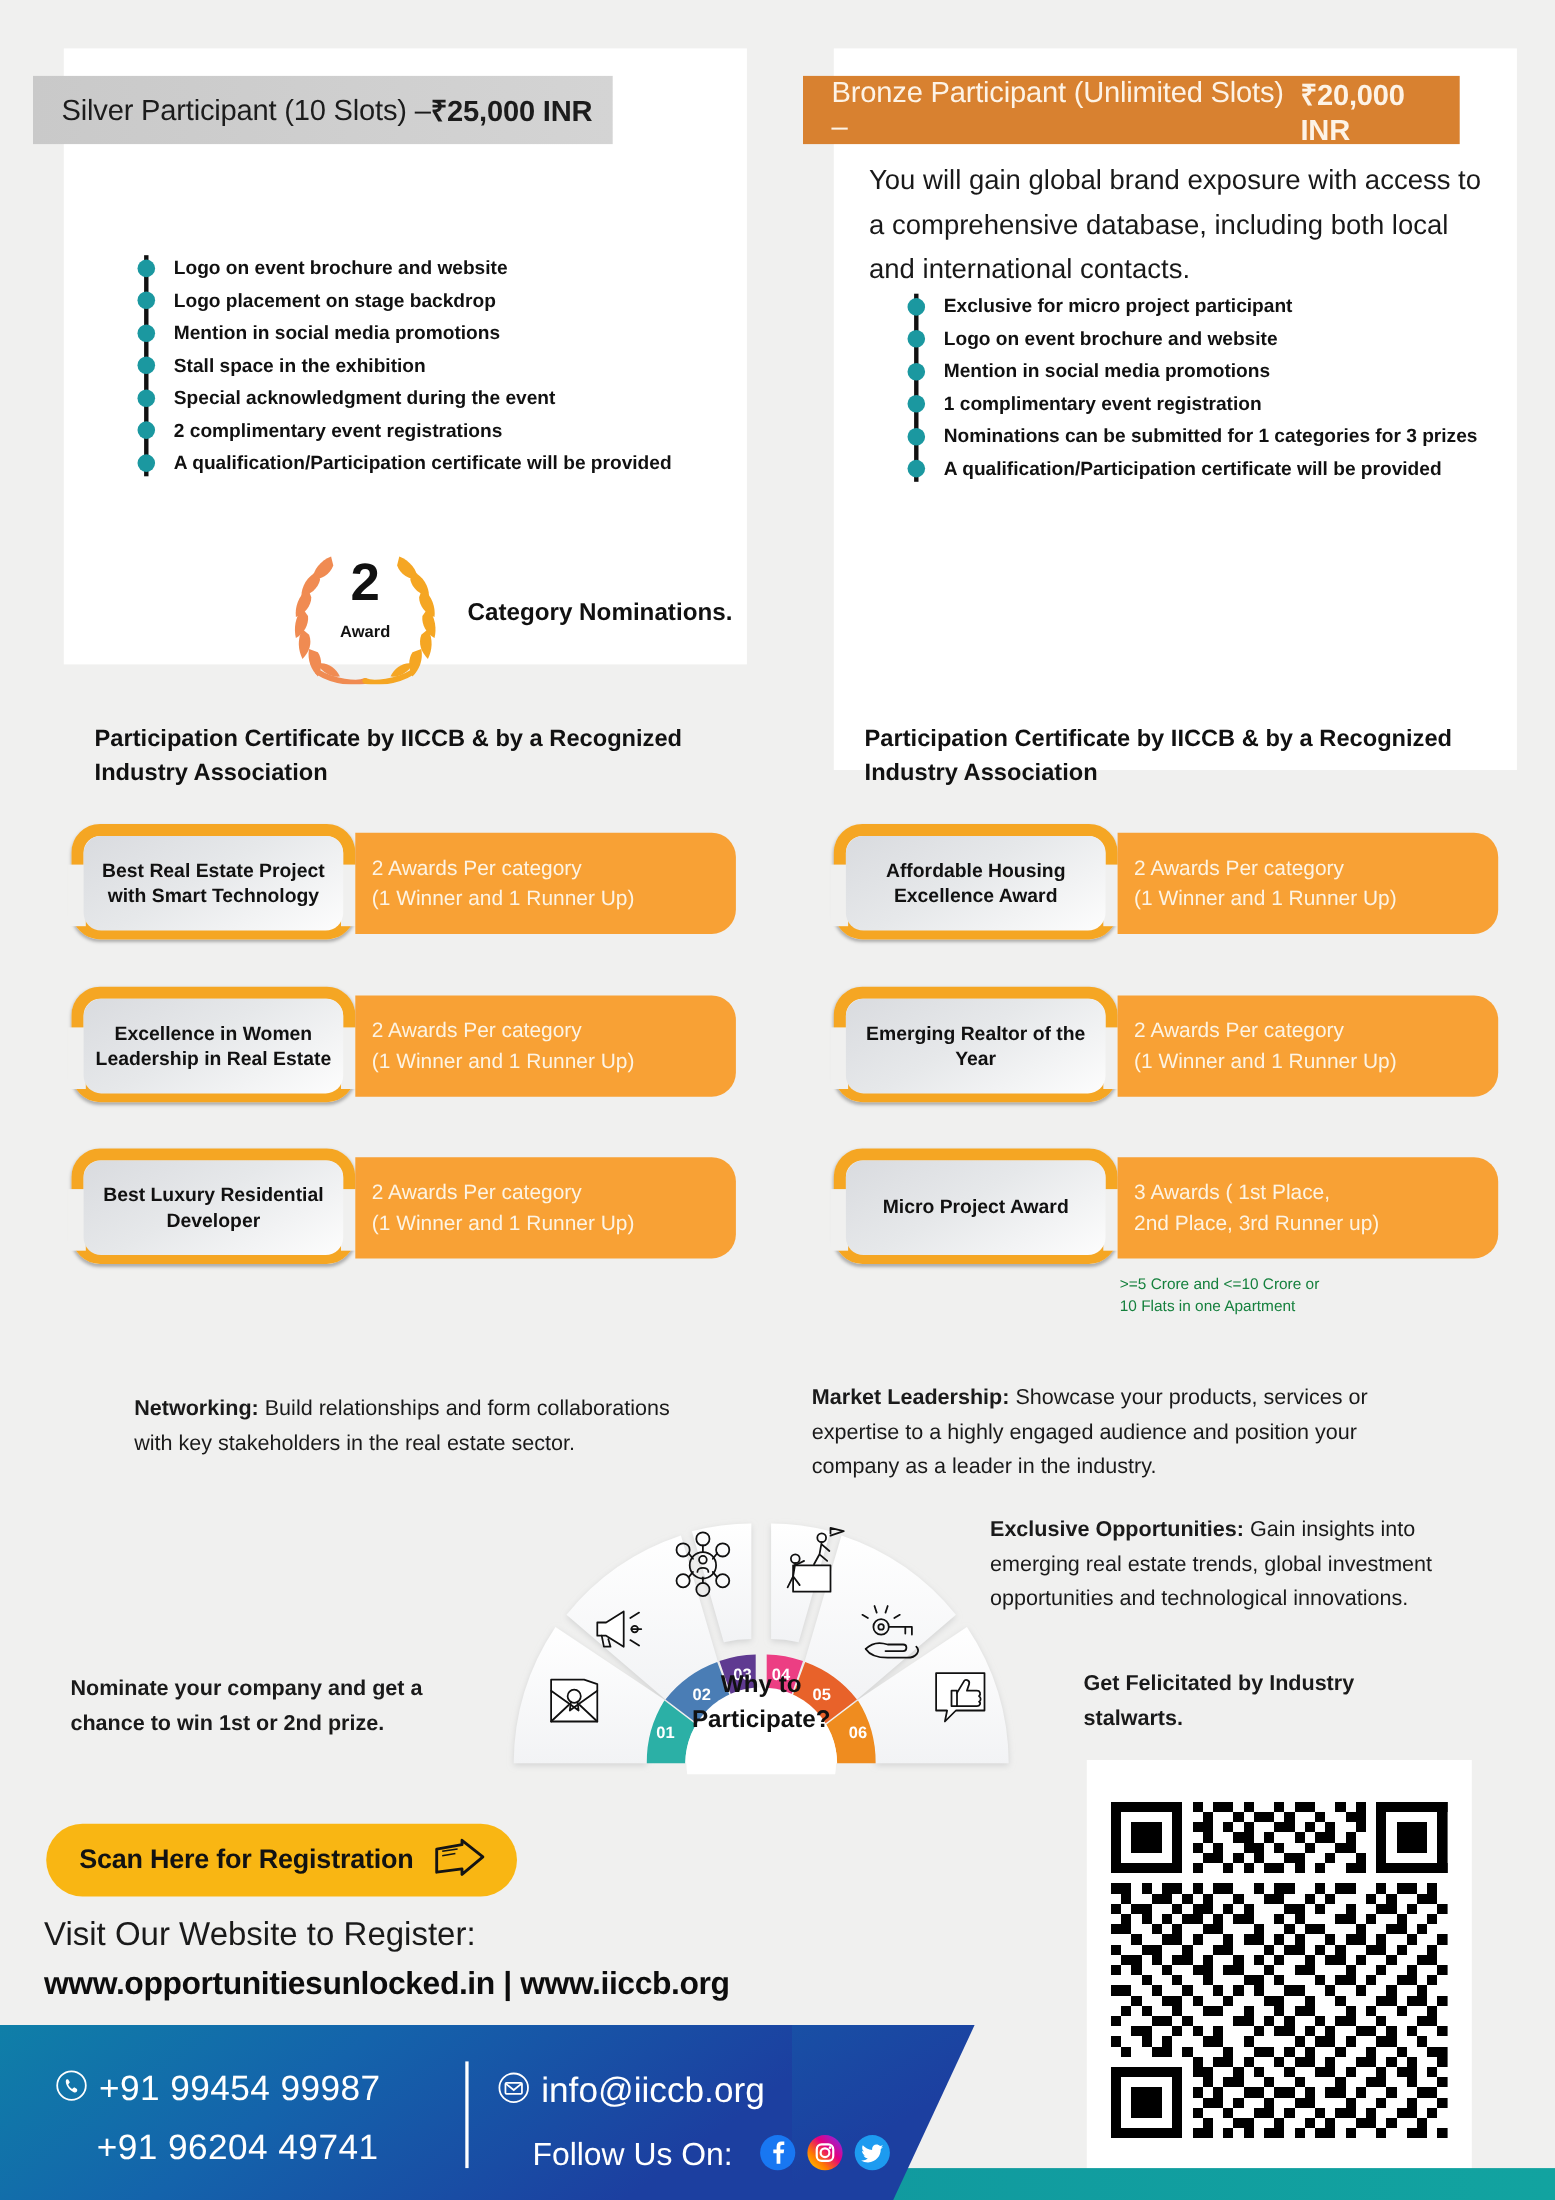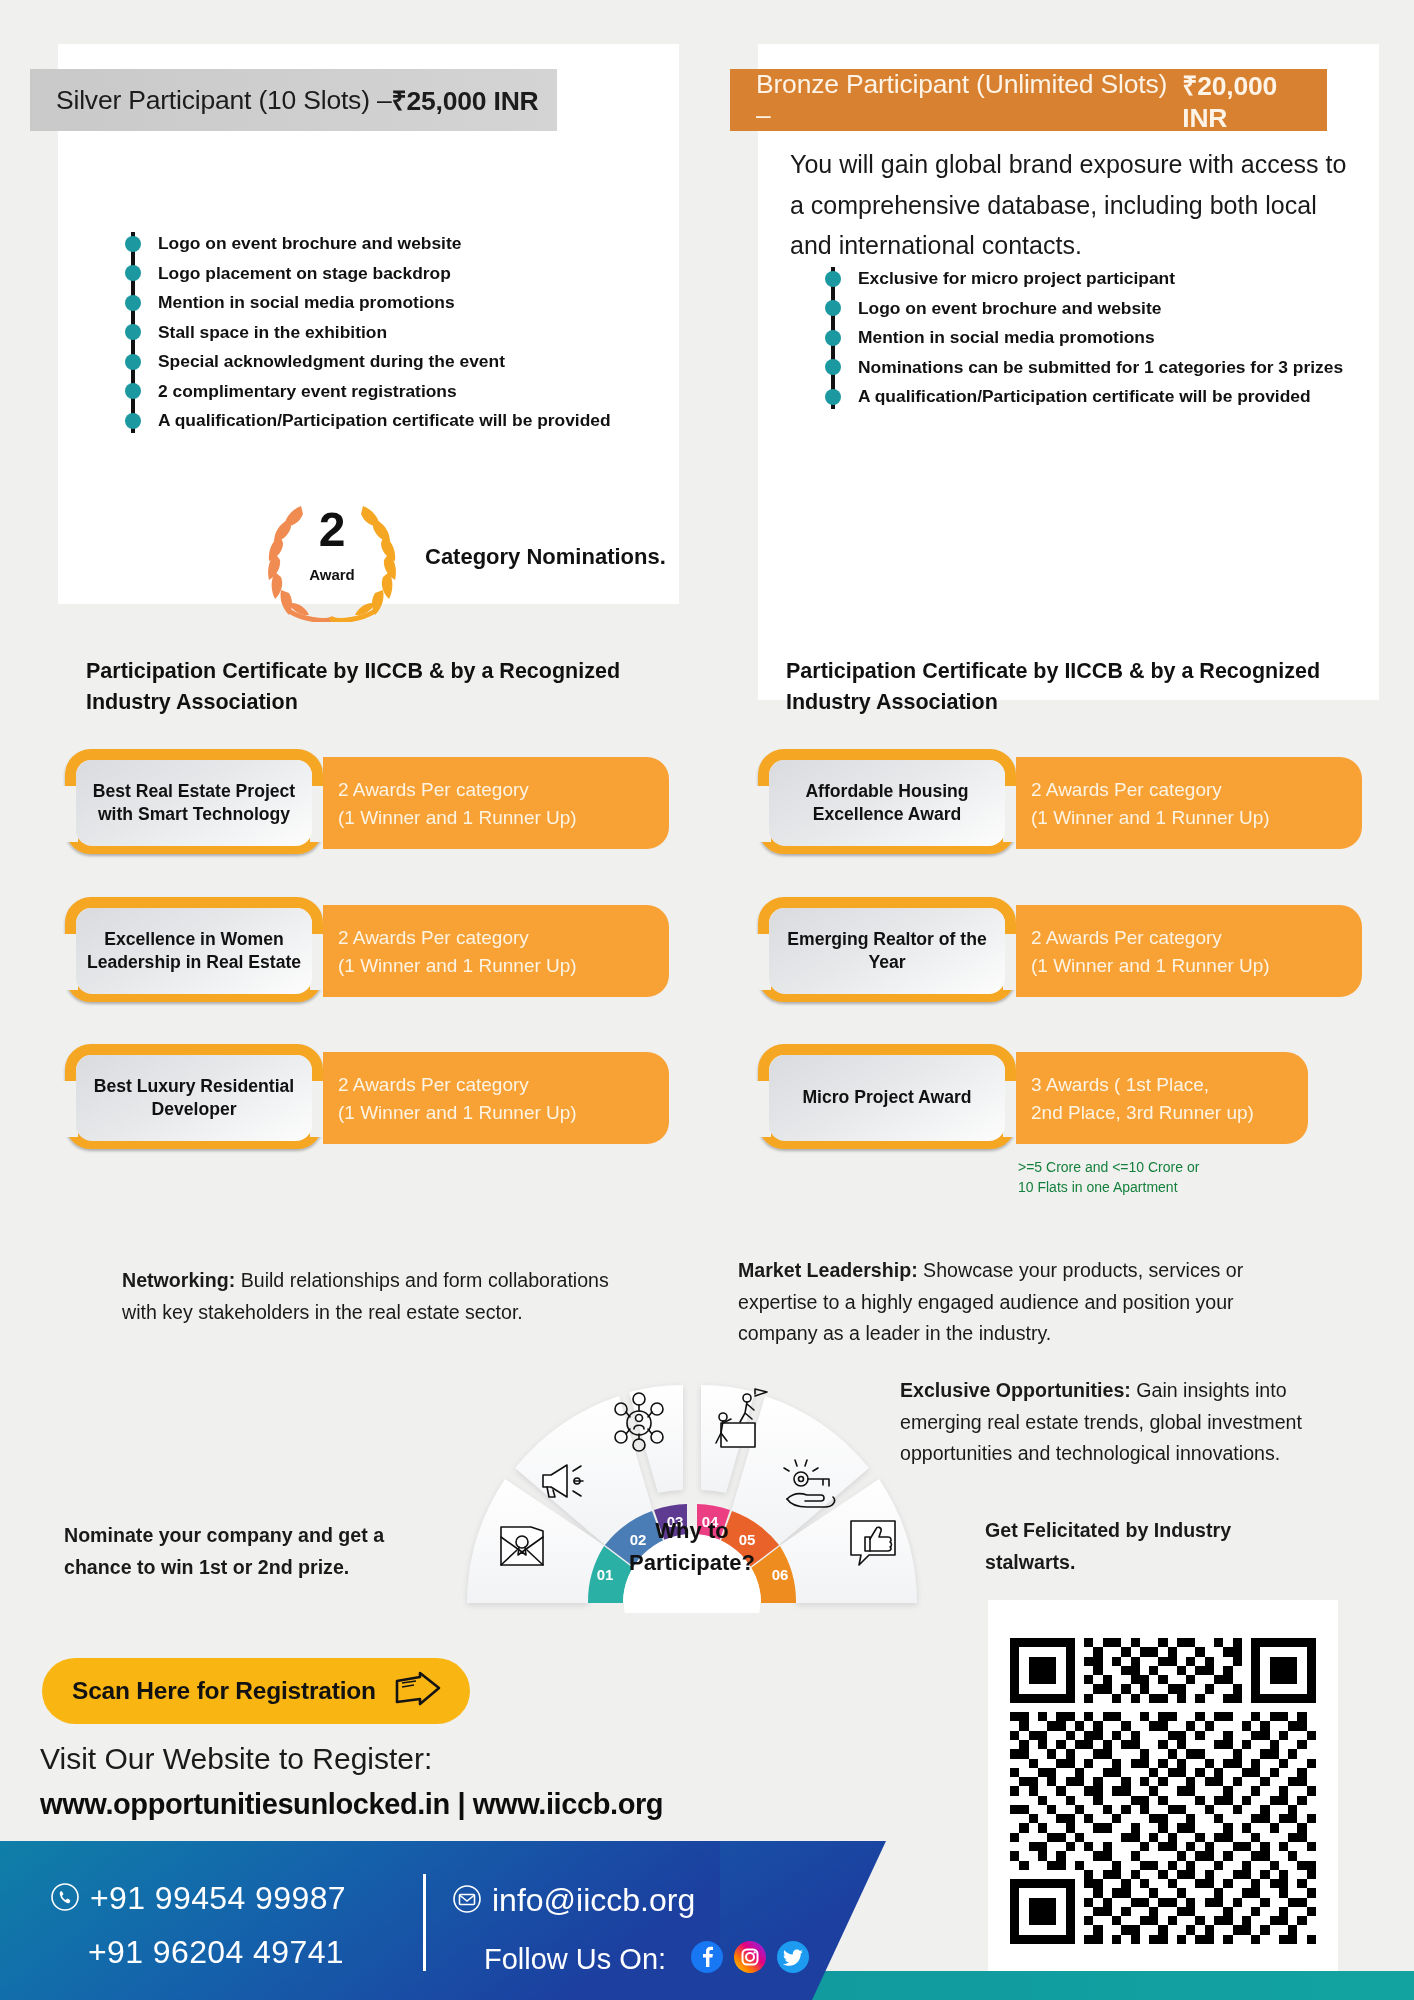--- a/index.html
+++ b/index.html
@@ -268,20 +268,24 @@
       <div class="bullet-row">
           <span class="bullet-dot"></span>
           <span class="bullet-text">Logo on event brochure and website</span>
         </div>
       <div class="bullet-row">
           <span class="bullet-dot"></span>
           <span class="bullet-text">Mention in social media promotions</span>
         </div>
       <div class="bullet-row">
           <span class="bullet-dot"></span>
+          <span class="bullet-text">1 complimentary event registration</span>
+        </div>
+      <div class="bullet-row">
+          <span class="bullet-dot"></span>
           <span class="bullet-text">Nominations can be submitted for 1 categories for 3 prizes</span>
         </div>
       <div class="bullet-row">
           <span class="bullet-dot"></span>
           <span class="bullet-text">A qualification/Participation certificate will be provided</span>
         </div>
     </div>
 
     <div class="cert-note" id="bronze-cert">Participation Certificate by IICCB &amp; by a Recognized Industry Association</div>
   </div>
@@ -323,21 +327,21 @@
     <div class="award-frame"></div>
     <div class="award-chip">Emerging Realtor of the Year</div>
     <div class="award-desc" style="width:346px;">
       <div>2 Awards Per category</div>
       <div>(1 Winner and 1 Runner Up)</div>
     </div>
   </div>
   <div class="award-row" style="left:758px; top:1052px; width:604px;">
     <div class="award-frame"></div>
     <div class="award-chip">Micro Project Award</div>
-    <div class="award-desc" style="width:292px;">
+    <div class="award-desc" style="width:346px;">
       <div>3 Awards ( 1st Place,</div>
       <div>2nd Place, 3rd Runner up)</div>
     </div>
   </div>
   <div class="award-note" style="left:1018px; top:1157px; width:330px;">
     <div>&gt;=5 Crore and &lt;=10 Crore or</div>
     <div>10 Flats in one Apartment</div>
   </div>
 
   <div class="benefit" style="left:122px; top:1265px; width:520px;">

